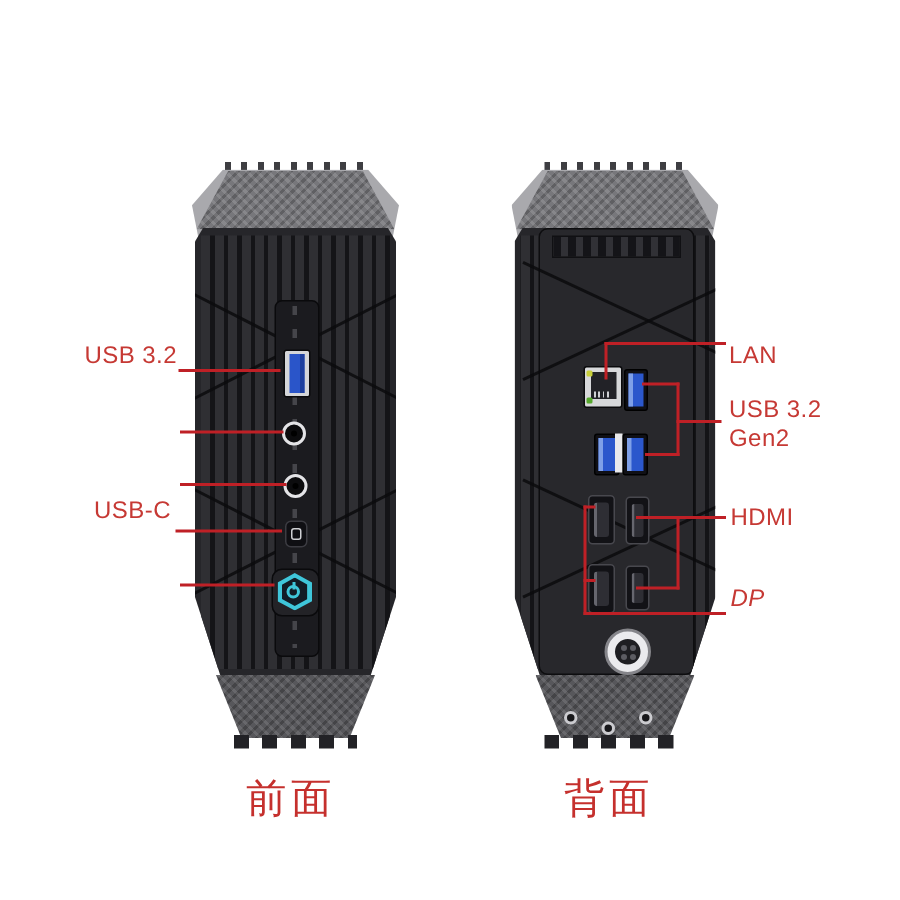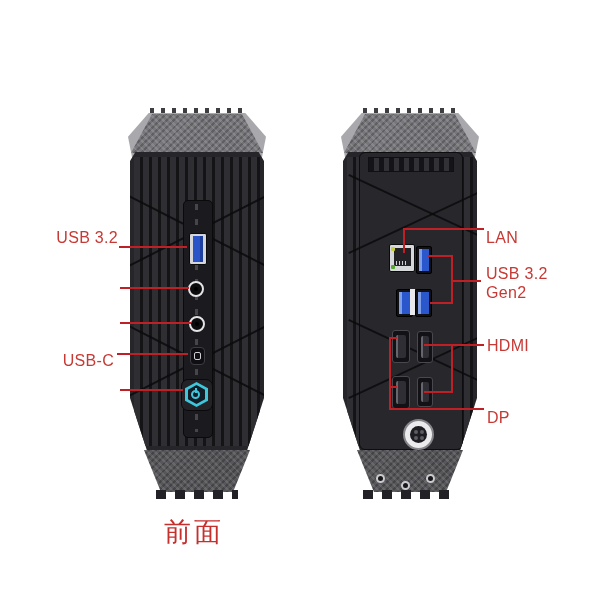--- a/index.html
+++ b/index.html
@@ -168,21 +168,21 @@
 
   <div class="lbl right lt" style="left:30px;top:228px;width:88px;">
     <div>USB 3.2</div>
   </div>
   <div class="line h" style="left:119px;top:246px;width:68px;"></div>
 
   <div class="line h" style="left:120px;top:287px;width:69px;"></div>
 
   <div class="line h" style="left:120px;top:322px;width:71px;"></div>
 
-  <div class="lbl right lt" style="left:30px;top:351px;width:84px;">USB-C</div>
+  <div class="lbl right lt" style="left:30px;top:331px;width:84px;">USB-C</div>
   <div class="line h" style="left:117px;top:353px;width:71px;"></div>
 
   <div class="line h" style="left:120px;top:389px;width:63px;"></div>
 
   <div class="lbl lt" style="left:486px;top:228px;">LAN</div>
   <div class="line h" style="left:403px;top:228px;width:81px;"></div>
   <div class="line v" style="left:403px;top:228px;height:25px;"></div>
 
   <div class="lbl lt" style="left:486px;top:264px;">
     <div>USB 3.2</div>
@@ -191,21 +191,22 @@
   <div class="line h" style="left:428px;top:255px;width:25px;"></div>
   <div class="line v" style="left:451px;top:255px;height:49px;"></div>
   <div class="line h" style="left:430px;top:302px;width:23px;"></div>
   <div class="line h" style="left:451px;top:280px;width:30px;"></div>
 
   <div class="lbl lt" style="left:487px;top:336px;">HDMI</div>
   <div class="line h" style="left:424px;top:344px;width:60px;"></div>
   <div class="line v" style="left:451px;top:344px;height:49px;"></div>
   <div class="line h" style="left:424px;top:391px;width:29px;"></div>
 
-  <div class="lbl lt" style="left:487px;top:408px;">DP</div>
+  <div class="lbl lt" style="left:487px;top:390px;font-style:italic;">DP</div>
   <div class="line h" style="left:389px;top:408px;width:95px;"></div>
   <div class="line v" style="left:389px;top:337px;height:73px;"></div>
   <div class="line h" style="left:389px;top:337px;width:8px;"></div>
   <div class="line h" style="left:389px;top:386px;width:8px;"></div>
 
   <div class="caption" style="left:128px;top:514px;">前面</div>
+  <div class="caption" style="left:340px;top:514px;">背面</div>
 
 </div>
 
 </body></html>

